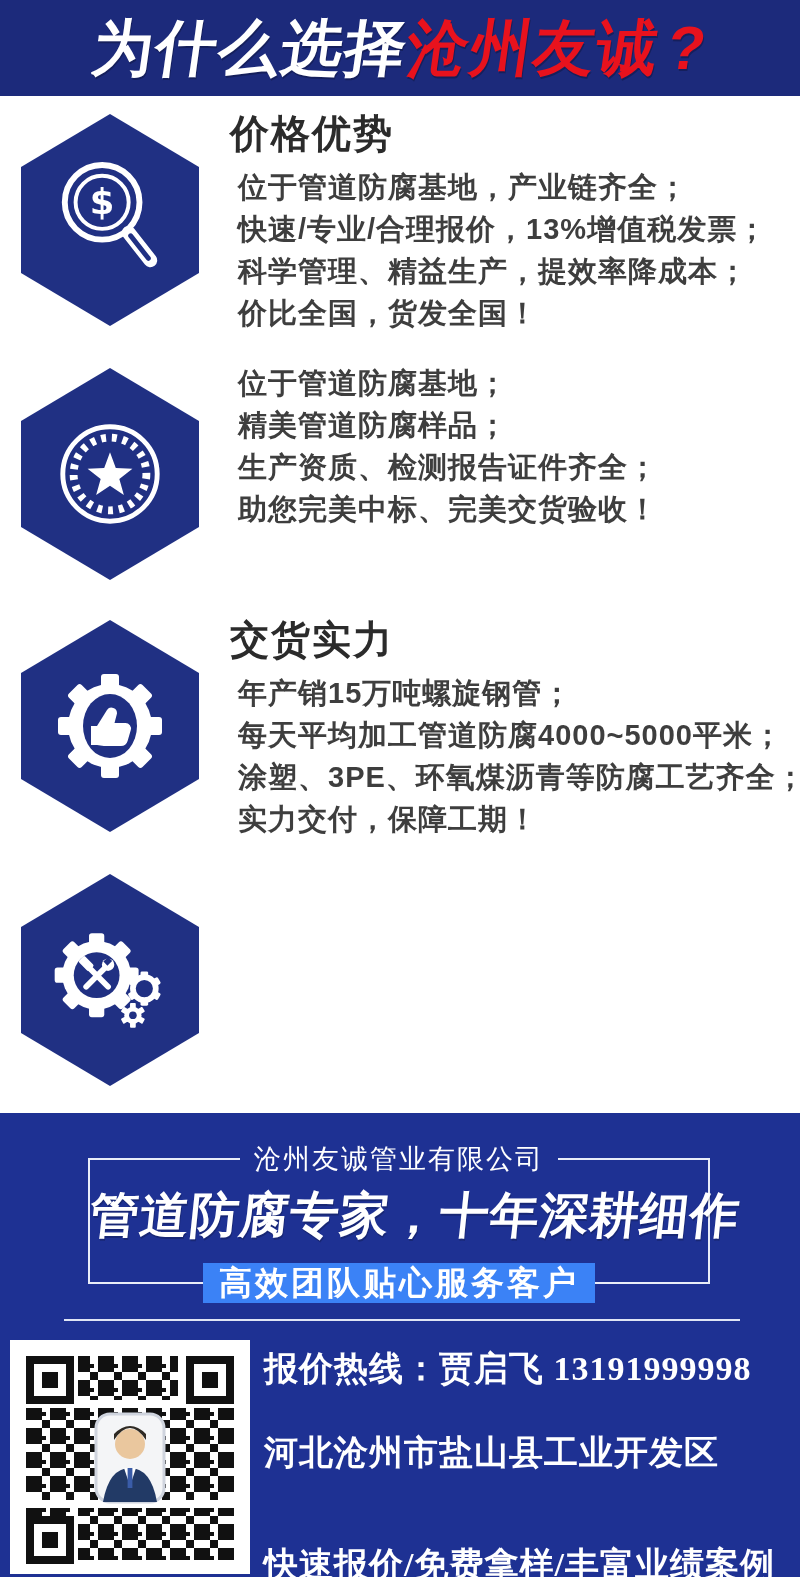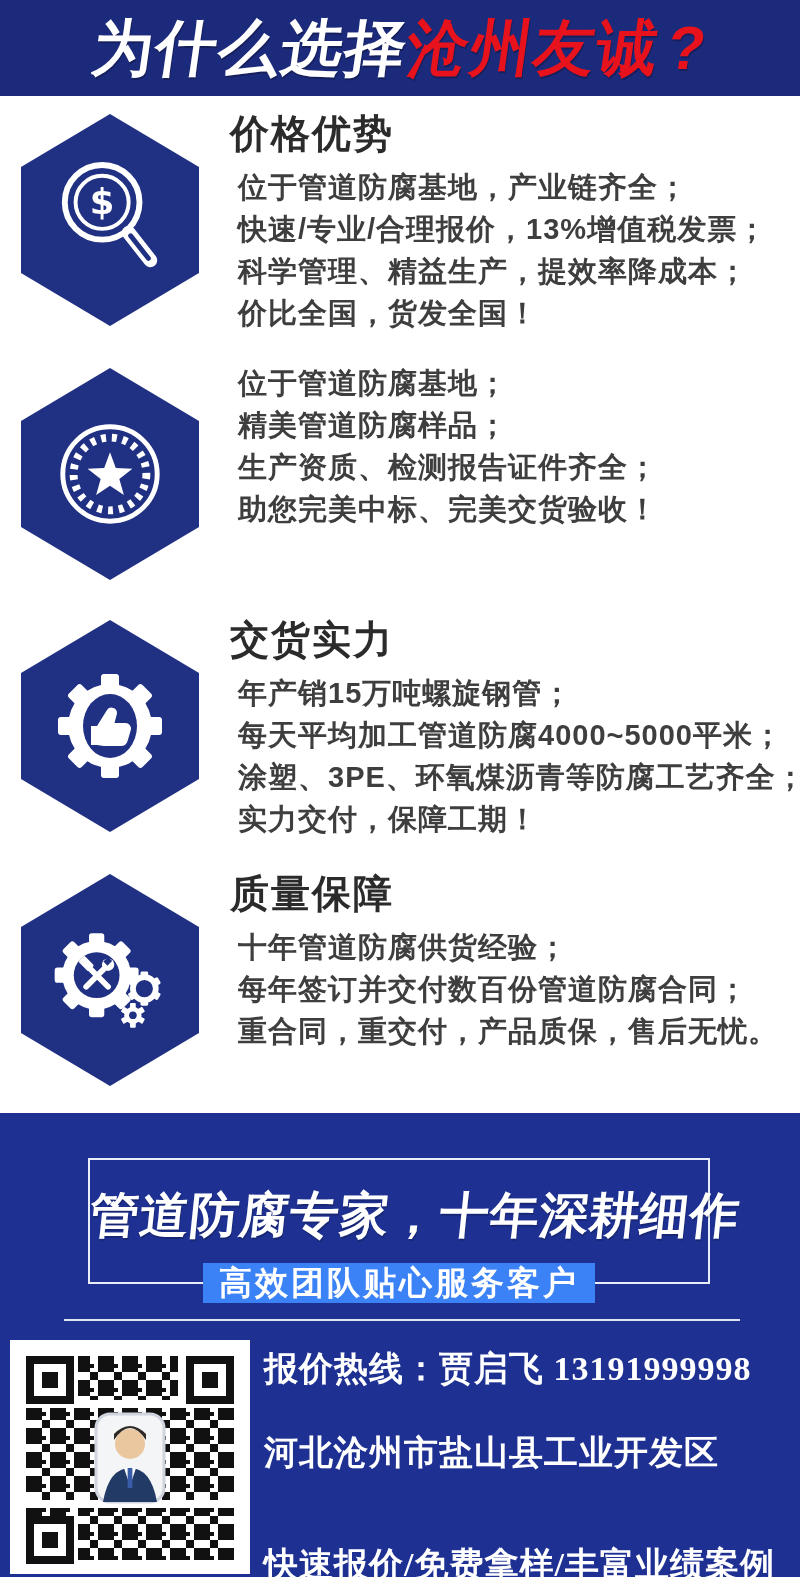--- a/index.html
+++ b/index.html
@@ -198,31 +198,26 @@
           <rect x="86" y="89" width="6" height="6" rx="1" transform="rotate(120 89 102)"></rect>
           <rect x="86" y="89" width="6" height="6" rx="1" transform="rotate(180 89 102)"></rect>
           <rect x="86" y="89" width="6" height="6" rx="1" transform="rotate(240 89 102)"></rect>
           <rect x="86" y="89" width="6" height="6" rx="1" transform="rotate(300 89 102)"></rect>
         </g>
         <circle cx="89" cy="102" r="9" fill="#ffffff"></circle>
         <circle cx="89" cy="102" r="4" fill="#203083"></circle>
       </svg>
     </span>
   </div>
-  <div class="sec-text">
-    <div class="sec-title">质量保障</div>
-    <div class="sec-line">十年管道防腐供货经验；</div>
-    <div class="sec-line">每年签订并交付数百份管道防腐合同；</div>
-    <div class="sec-line">重合同，重交付，产品质保，售后无忧。</div>
-  </div>
 </div>
 
 <div class="footer">
 
   <div class="footer-box">
+    <div class="company">沧州友诚管业有限公司</div>
     <div class="slogan">管道防腐专家，十年深耕细作</div>
     <div class="subtitle">高效团队贴心服务客户</div>
   </div>
 
   <div class="footer-rule"></div>
 
   <div class="qr-card">
     <svg viewBox="0 0 120 117" xmlns="http://www.w3.org/2000/svg">
       <defs>
         <pattern id="qrp" width="12" height="12" patternUnits="userSpaceOnUse">

